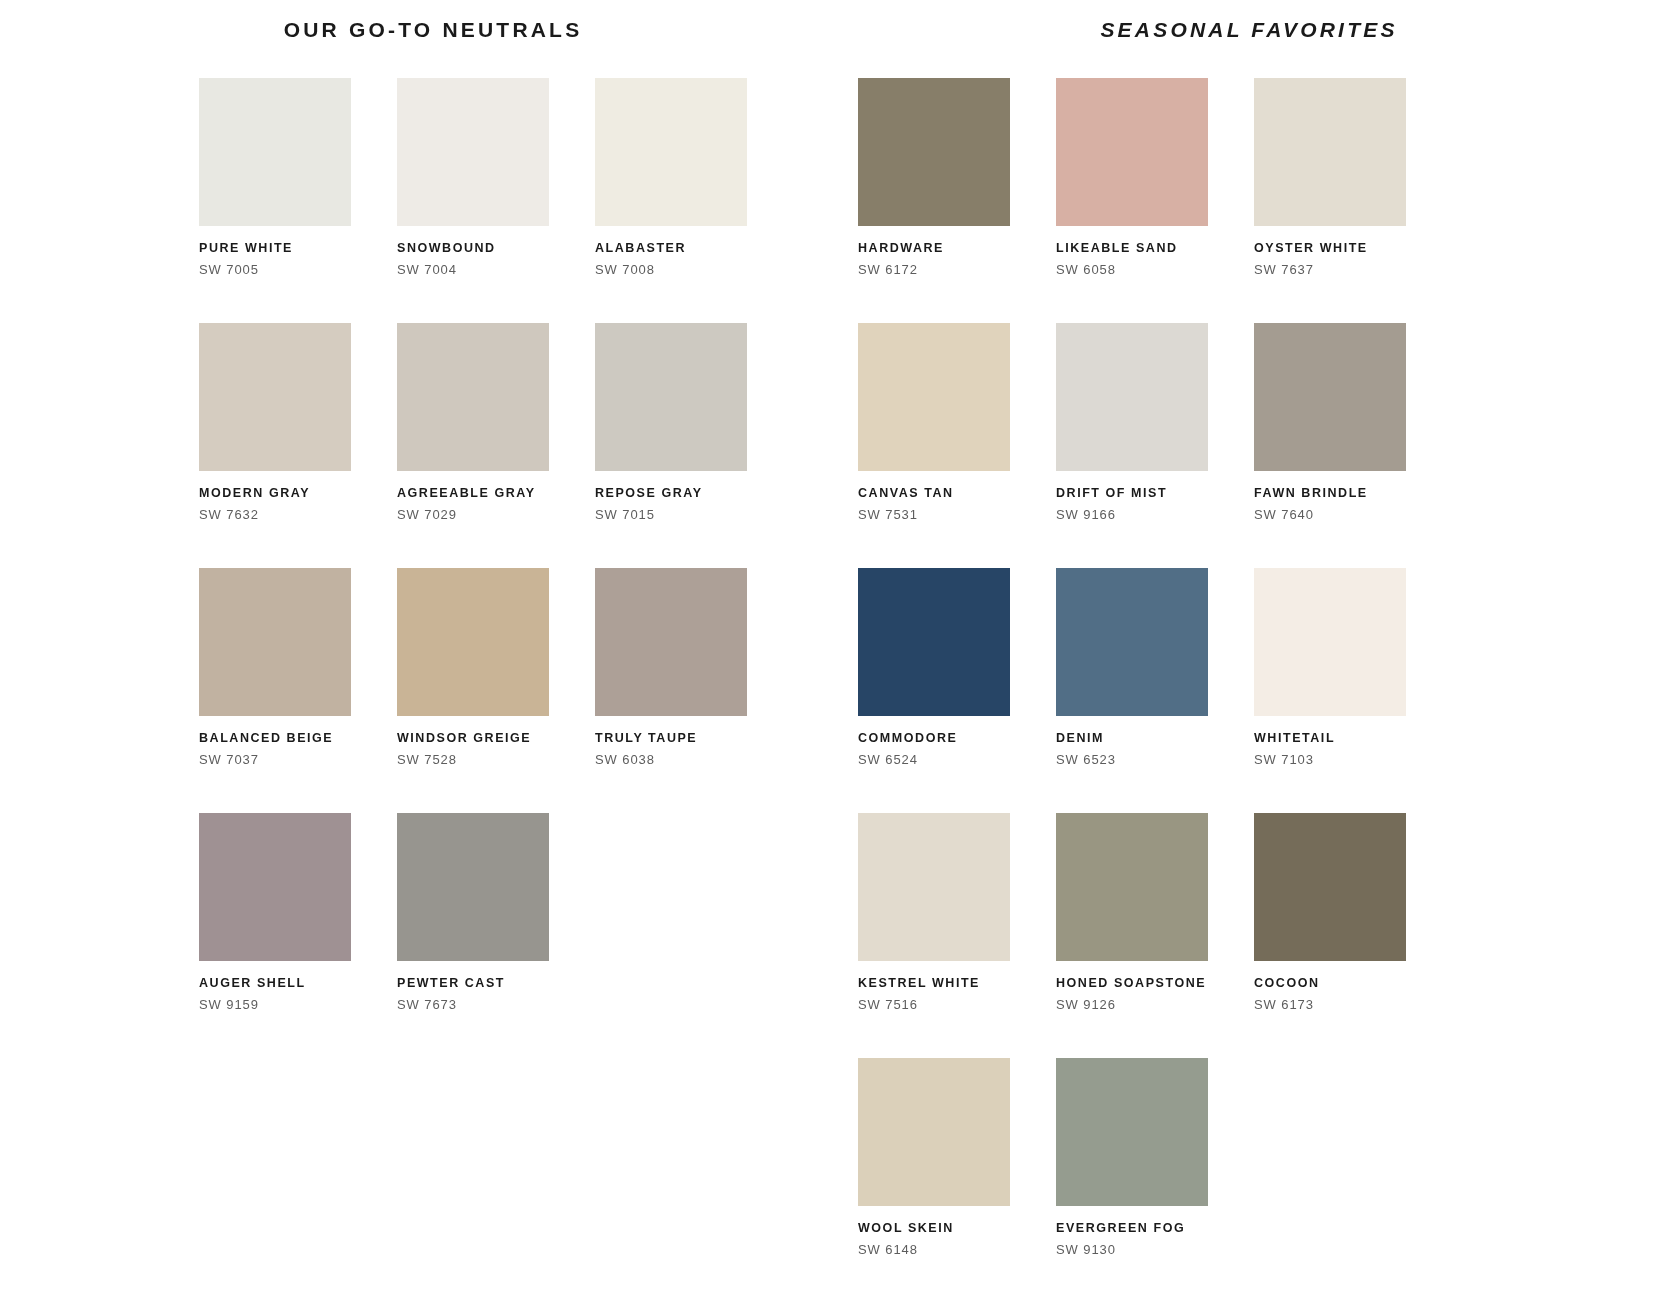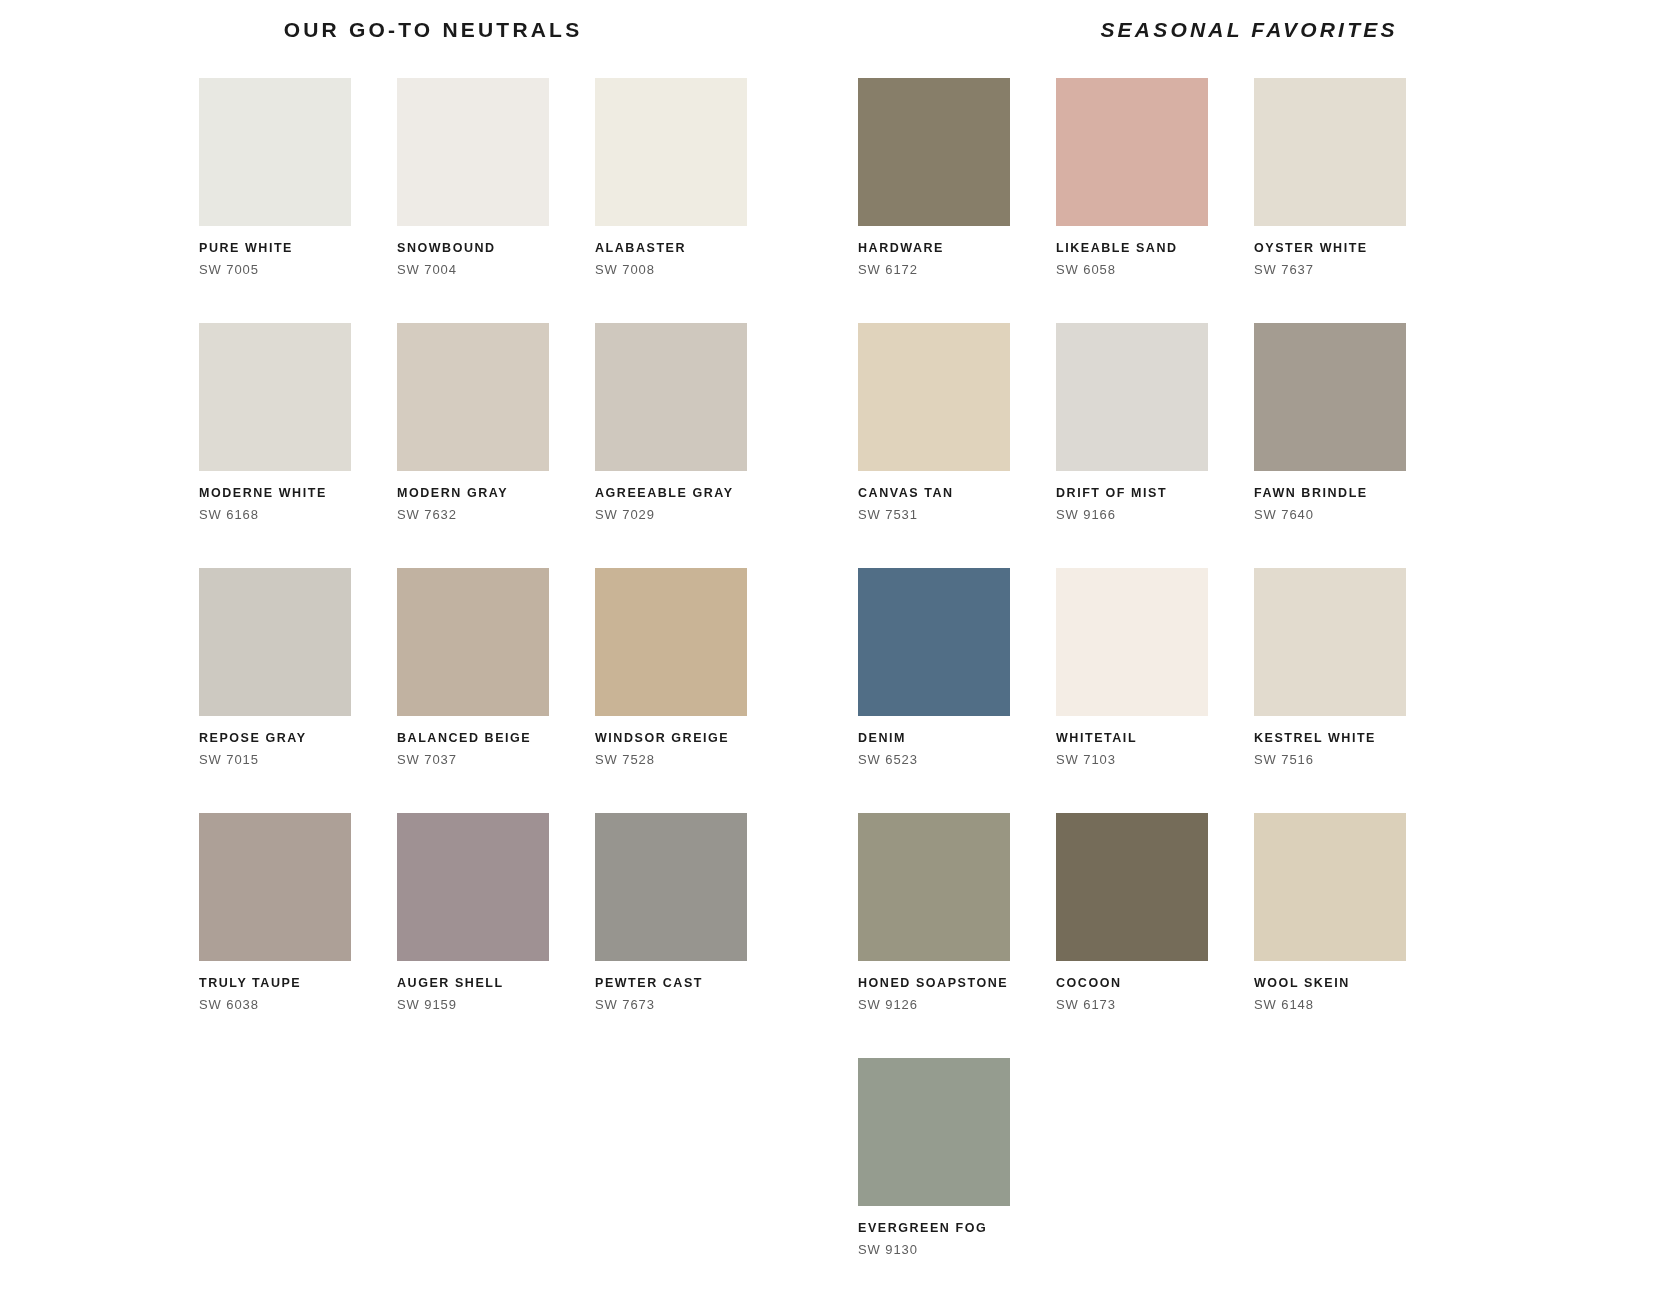--- a/index.html
+++ b/index.html
@@ -94,25 +94,20 @@
           <div class="swatch-chip" style="background: rgb(238, 235, 230);"></div>
           <div class="swatch-name">SNOWBOUND</div>
           <div class="swatch-code">SW 7004</div>
         </div>
         <div class="swatch-card">
           <div class="swatch-chip" style="background: rgb(239, 236, 226);"></div>
           <div class="swatch-name">ALABASTER</div>
           <div class="swatch-code">SW 7008</div>
         </div>
         <div class="swatch-card">
-          <div class="swatch-chip" style="background: rgb(222, 219, 211);"></div>
-          <div class="swatch-name">MODERNE WHITE</div>
-          <div class="swatch-code">SW 6168</div>
-        </div>
-        <div class="swatch-card">
           <div class="swatch-chip" style="background: rgb(213, 204, 192);"></div>
           <div class="swatch-name">MODERN GRAY</div>
           <div class="swatch-code">SW 7632</div>
         </div>
         <div class="swatch-card">
           <div class="swatch-chip" style="background: rgb(207, 200, 190);"></div>
           <div class="swatch-name">AGREEABLE GRAY</div>
           <div class="swatch-code">SW 7029</div>
         </div>
         <div class="swatch-card">
@@ -175,20 +170,25 @@
           <div class="swatch-chip" style="background: rgb(220, 217, 211);"></div>
           <div class="swatch-name">DRIFT OF MIST</div>
           <div class="swatch-code">SW 9166</div>
         </div>
         <div class="swatch-card">
           <div class="swatch-chip" style="background: rgb(164, 156, 145);"></div>
           <div class="swatch-name">FAWN BRINDLE</div>
           <div class="swatch-code">SW 7640</div>
         </div>
         <div class="swatch-card">
+          <div class="swatch-chip" style="background: rgb(39, 69, 102);"></div>
+          <div class="swatch-name">COMMODORE</div>
+          <div class="swatch-code">SW 6524</div>
+        </div>
+        <div class="swatch-card">
           <div class="swatch-chip" style="background: rgb(81, 110, 134);"></div>
           <div class="swatch-name">DENIM</div>
           <div class="swatch-code">SW 6523</div>
         </div>
         <div class="swatch-card">
           <div class="swatch-chip" style="background: rgb(244, 237, 229);"></div>
           <div class="swatch-name">WHITETAIL</div>
           <div class="swatch-code">SW 7103</div>
         </div>
         <div class="swatch-card">

